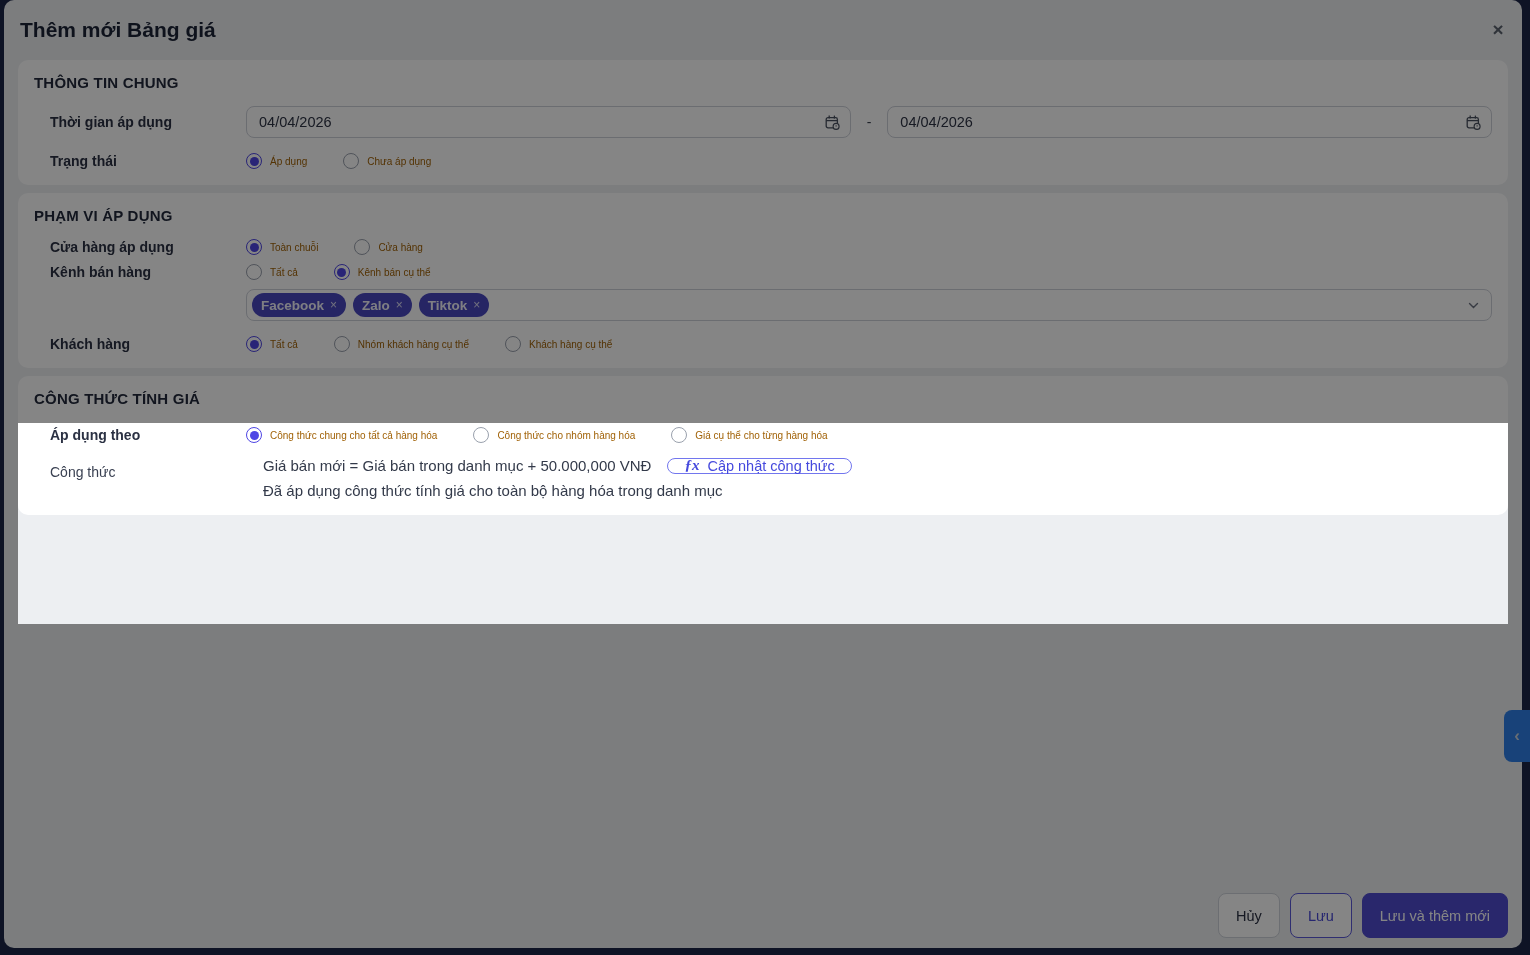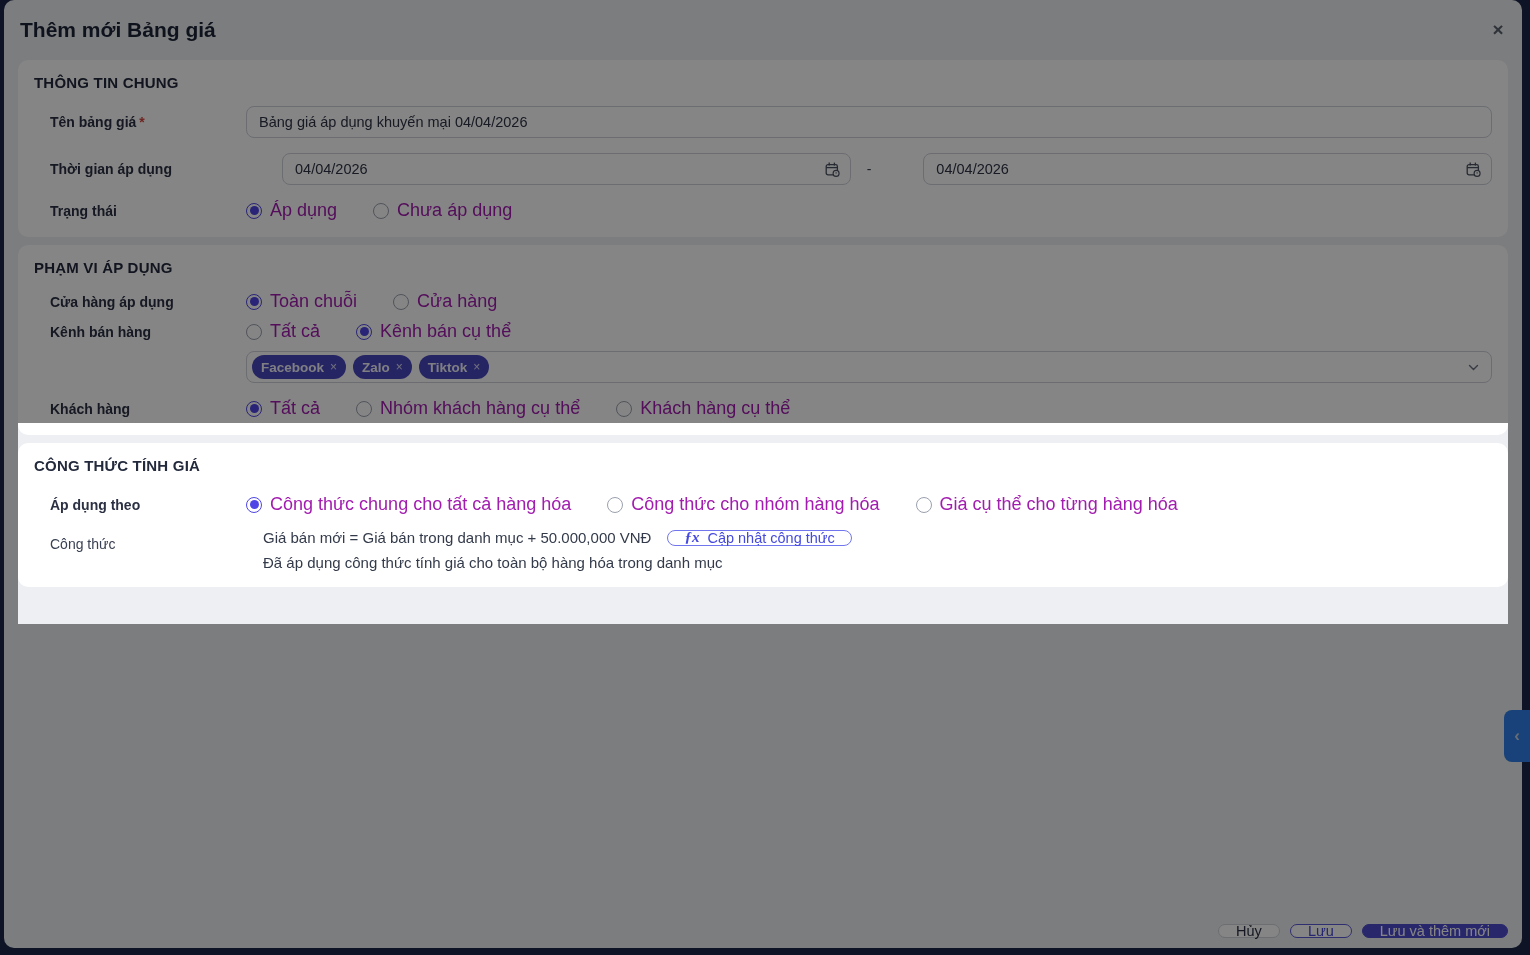--- a/index.html
+++ b/index.html
@@ -19,68 +19,60 @@
   .modal-title{font-size:21px;font-weight:700;color:#1c2336;}
   .close-btn{position:absolute;top:18px;right:12px;width:24px;height:24px;display:flex;align-items:center;justify-content:center;font-size:19px;font-weight:700;color:#5b626e;cursor:pointer;}
   .card{background:#ffffff;border-radius:10px;margin:0 14px 8px;padding:14px 16px 16px;position:relative;}
   .card-title{font-size:15px;font-weight:700;color:#232a3c;letter-spacing:.2px;padding-left:0;}
   .row{display:flex;align-items:center;margin-top:15px;}
   .row.tight{margin-top:9px;}
   .row-label{width:212px;flex-shrink:0;padding-left:16px;font-weight:700;font-size:14px;color:#2b3143;}
   .req{color:#d4453f;margin-left:3px;}
   .control{flex:1;display:flex;align-items:center;min-width:0;}
   .input{height:32px;border:1px solid #ced1d9;border-radius:8px;background:#fff;display:flex;align-items:center;padding:0 12px;font-size:14.5px;color:#2e3445;flex:1;}
-  .date-input{position:relative;padding-right:16px;margin-left:36px;}
+  .date-input{position:relative;padding-right:16px;}
   .date-icon{position:absolute;right:9px;top:7px;}
   .dash{margin:0 16px;color:#3a4150;}
-  .radio-item{display:flex;align-items:center;gap:8px;margin-right:36px;font-size:18px;color:#a21caf;cursor:pointer;white-space:nowrap;}
+  .radio-item{display:flex;align-items:center;gap:8px;margin-right:36px;font-size:10px;color:#a16207;cursor:pointer;white-space:nowrap;}
   .radio{width:16px;height:16px;border:1.5px solid #9aa1ad;border-radius:50%;position:relative;background:#fff;flex-shrink:0;}
   .radio.on{border-color:var(--radio);}
   .radio.on::after{content:"";position:absolute;inset:2.5px;background:var(--radio);border-radius:50%;}
   .select{flex:1;height:32px;border:1px solid #ced1d9;border-radius:8px;background:#fff;display:flex;align-items:center;gap:7px;padding:0 34px 0 5px;position:relative;}
   .tag{display:flex;align-items:center;height:24px;background:#4a48c0;color:#f2f2fb;border-radius:12px;padding:0 9px;font-size:13.5px;font-weight:600;white-space:nowrap;}
   .tag .x{margin-left:6px;font-size:12px;font-weight:400;opacity:.85;cursor:pointer;}
   .chevron{position:absolute;right:12px;top:10px;width:11px;height:11px;}
   .formula-line{display:flex;align-items:center;}
   .formula-text{font-size:15px;color:#333a4a;margin-right:16px;}
   .btn-accent-outline{display:inline-flex;align-items:center;gap:8px;height:16px;padding:0 16px;border:1px solid var(--accent-border);color:var(--accent);border-radius:17px;background:#fff;font-size:14.5px;font-weight:500;cursor:pointer;white-space:nowrap;}
   .fx{font-style:italic;font-family:"Liberation Serif","DejaVu Serif",serif;font-weight:700;font-size:15px;}
   .red-frame{border:4px solid var(--red);padding:4px 8px;margin-left:2px;display:inline-flex;}
   .note-line{display:flex;align-items:center;margin-top:8px;}
   .note-text{font-size:15px;color:#333a4a;}
   .footer-btns{position:absolute;right:14px;bottom:10px;display:flex;gap:10px;}
-  .btn{height:14px;border-radius:8px;padding:0 17px;font-size:14.5px;display:flex;align-items:center;justify-content:center;cursor:pointer;white-space:nowrap;}
+  .btn{height:45px;border-radius:8px;padding:0 17px;font-size:14.5px;display:flex;align-items:center;justify-content:center;cursor:pointer;white-space:nowrap;}
   .btn-cancel{background:#fff;border:1px solid #cfd3da;color:#2b3143;}
   .btn-save{background:#fff;border:1px solid #5a58d8;color:#4a4ad6;}
   .btn-primary{background:var(--primary);border:1px solid var(--primary);color:#fff;}
   .side-tab{position:absolute;right:0;top:710px;width:26px;height:52px;background:#2e7fe8;border-radius:8px 0 0 8px;color:#c9d2dd;display:flex;align-items:center;justify-content:center;font-size:17px;font-weight:700;cursor:pointer;z-index:5;}
   .spotlight{position:absolute;z-index:50;box-shadow:0 0 0 3000px rgba(0,0,0,0.48);pointer-events:none;left:18px;top:470px;width:1486px;height:198px;}
   svg{display:block;}
 </style>
 </head>
 <body>
 
 <div class="modal">
 
   <div class="modal-header">
     <div class="modal-title">Thêm mới Bảng giá</div>
   </div>
   <div class="close-btn">×</div>
 
   <div class="card">
     <div class="card-title">THÔNG TIN CHUNG</div>
 
-    <div class="row">
-      <div class="row-label">
-        <span>Tên bảng giá</span><span class="req">*</span>
-      </div>
-      <div class="control">
-        <div class="input">Bảng giá áp dụng khuyến mại 04/04/2026</div>
-      </div>
-    </div>
 
     <div class="row">
       <div class="row-label">Thời gian áp dụng</div>
       <div class="control">
         <div class="input date-input">
           <span>04/04/2026</span>
           <span class="date-icon">
             <svg width="17" height="17" viewBox="0 0 17 17" fill="none" stroke="#4a5160" stroke-width="1.3">
               <rect x="2.2" y="3.6" width="11.2" height="10.2" rx="1.8"></rect>
               <line x1="5.2" y1="1.6" x2="5.2" y2="4.6"></line>

